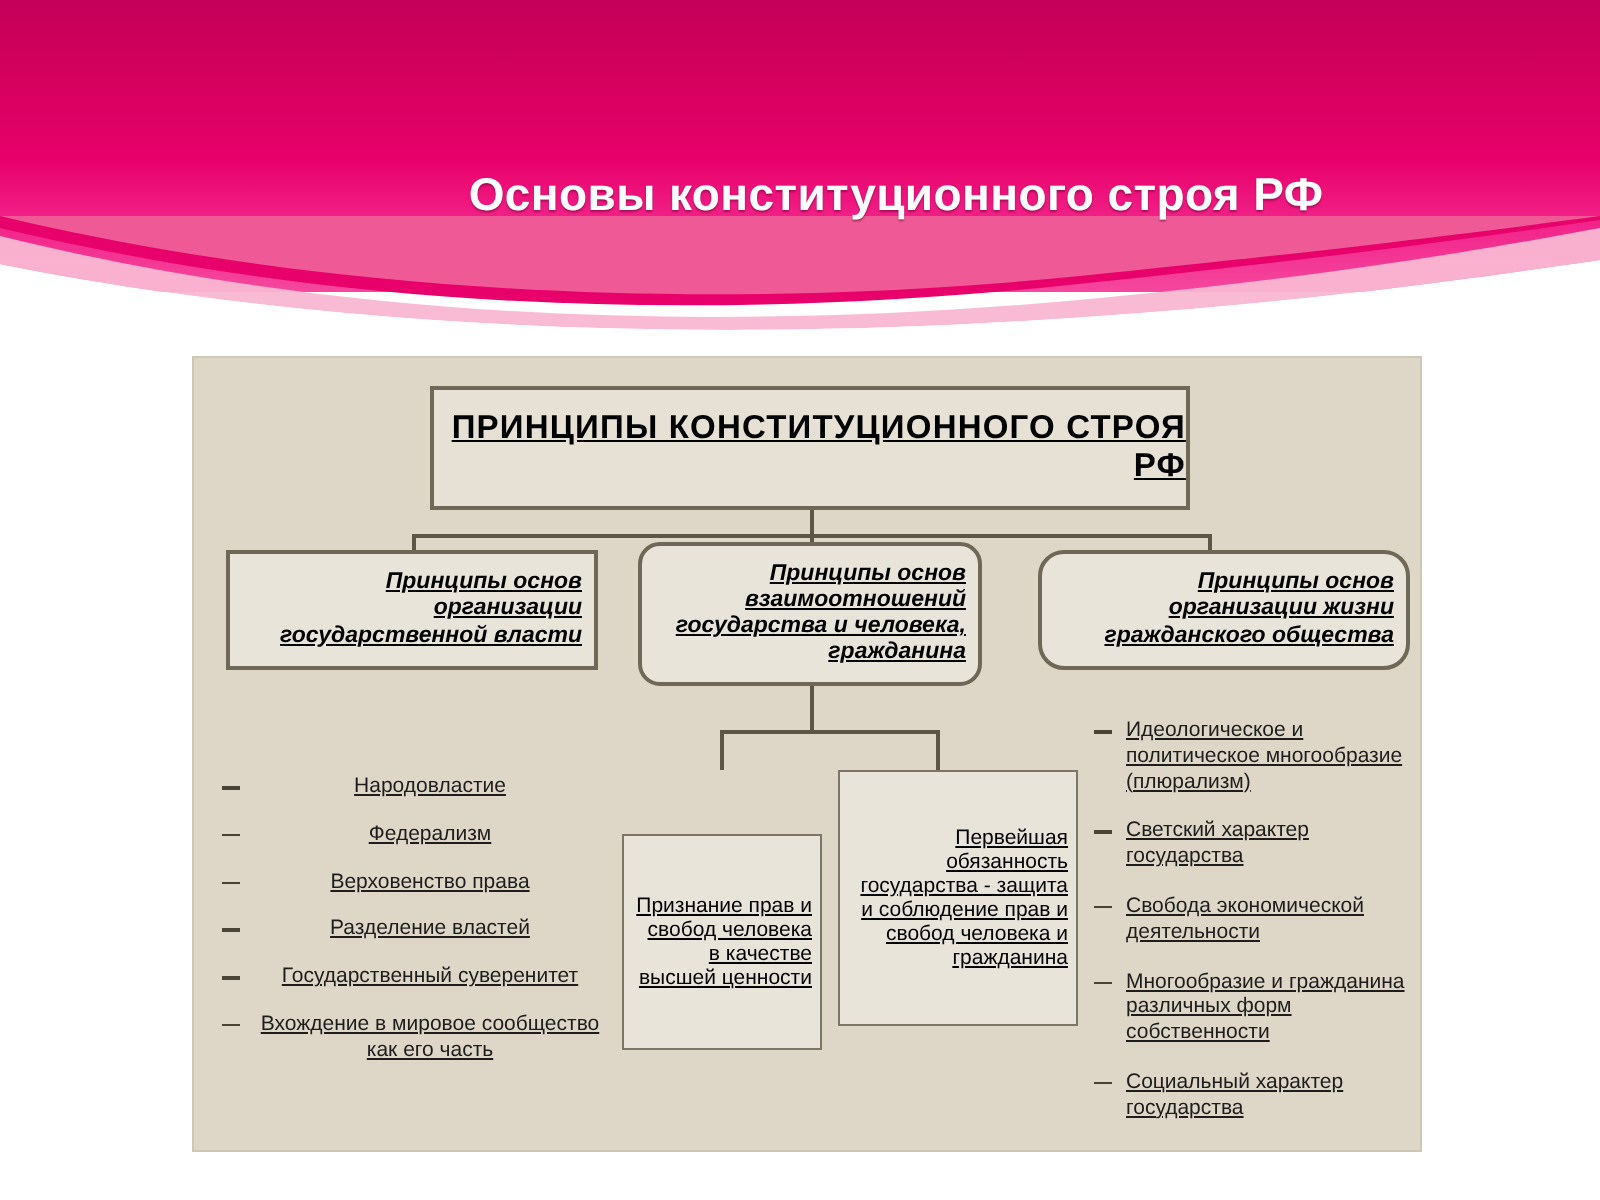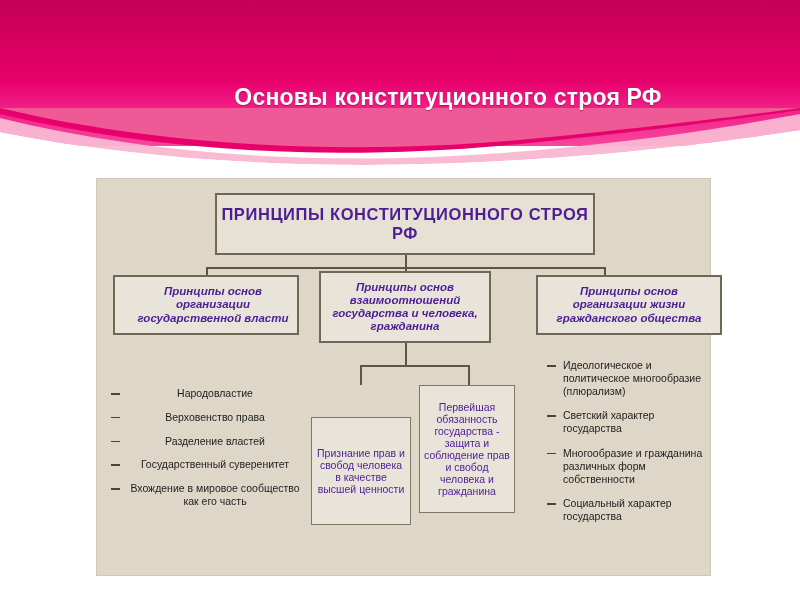--- a/index.html
+++ b/index.html
@@ -63,26 +63,27 @@
     background: #ded7c8;
     border: 1px solid #cfc7b6;
     box-sizing: border-box;
   }
 
   .box {
     position: absolute;
     background: #e9e4da;
     border: 1px solid #8d8574;
     box-sizing: border-box;
-    color: #4c1d95;
-    text-align: center;
+    color: #000000;
+    text-align: right;
     display: flex;
     align-items: center;
     justify-content: center;
     line-height: 1.15;
+    text-decoration: underline;
   }
 
   
   .box-top {
     left: 118px;
     top: 14px;
     width: 380px;
     height: 62px;
     font-size: 16.5px;
     font-weight: bold;
@@ -93,46 +94,47 @@
 
   
   .box-l2 {
     font-size: 11.5px;
     font-style: italic;
     font-weight: bold;
     border: 2px solid #6f6856;
     padding: 4px 6px;
   }
   .l2-a { left: 16px;  top: 96px;  width: 186px; height: 60px; padding-left: 20px; }
-  .l2-b { left: 222px; top: 92px;  width: 172px; height: 72px; }
-  .l2-c { left: 439px; top: 96px;  width: 186px; height: 60px; }
+  .l2-b { left: 222px; top: 92px;  width: 172px; height: 72px; border-radius: 11px; }
+  .l2-c { left: 422px; top: 96px;  width: 186px; height: 60px; border-radius: 13px; }
 
   
   .box-l3 {
     font-size: 10.5px;
     border: 1px solid #7d7665;
     padding: 5px 4px;
   }
   .l3-a { left: 214px; top: 206px; width: 100px; height: 108px; margin-top: 32px; }
-  .l3-b { left: 322px; top: 206px; width: 96px;  height: 128px; }
+  .l3-b { left: 322px; top: 206px; width: 120px;  height: 128px; }
 
   
   .list {
     position: absolute;
     font-size: 10.5px;
     color: #1d1d1d;
     line-height: 1.22;
   }
   .list-left  { left: 14px;  top: 208px;  width: 192px; text-align: center; }
   .list-right { left: 450px; top: 180px;  width: 156px; }
 
   .list-item {
     position: relative;
     padding-left: 16px;
     margin-bottom: 11px;
+    text-decoration: underline;
   }
   .list-item::before {
     content: "";
     position: absolute;
     left: 0;
     top: 6px;
     width: 9px;
     height: 1.5px;
     background: #4a4436;
   }
@@ -177,26 +179,28 @@
   <div class="conn v" style="left:308px; top:164px; height:22px;"></div>
   <div class="conn h" style="left:263px; top:186px; width:108px;"></div>
   <div class="conn v" style="left:263px; top:186px; height:20px;"></div>
   <div class="conn v" style="left:371px; top:186px; height:20px;"></div>
 
   <div class="box box-l3 l3-a">Признание прав и свобод человека в качестве высшей ценности</div>
   <div class="box box-l3 l3-b">Первейшая обязанность государства - защита и соблюдение прав и свобод человека и гражданина</div>
 
   <div class="list list-left">
     <div class="list-item">Народовластие</div>
+    <div class="list-item">Федерализм</div>
     <div class="list-item">Верховенство права</div>
     <div class="list-item">Разделение властей</div>
     <div class="list-item">Государственный суверенитет</div>
     <div class="list-item">Вхождение в мировое сообщество как его часть</div>
   </div>
 
   <div class="list list-right">
     <div class="list-item">Идеологическое и политическое многообразие (плюрализм)</div>
     <div class="list-item">Светский характер государства</div>
+    <div class="list-item">Свобода экономической деятельности</div>
     <div class="list-item">Многообразие и гражданина различных форм собственности</div>
     <div class="list-item">Социальный характер государства</div>
   </div>
 
 </div>
 
 </body></html>

